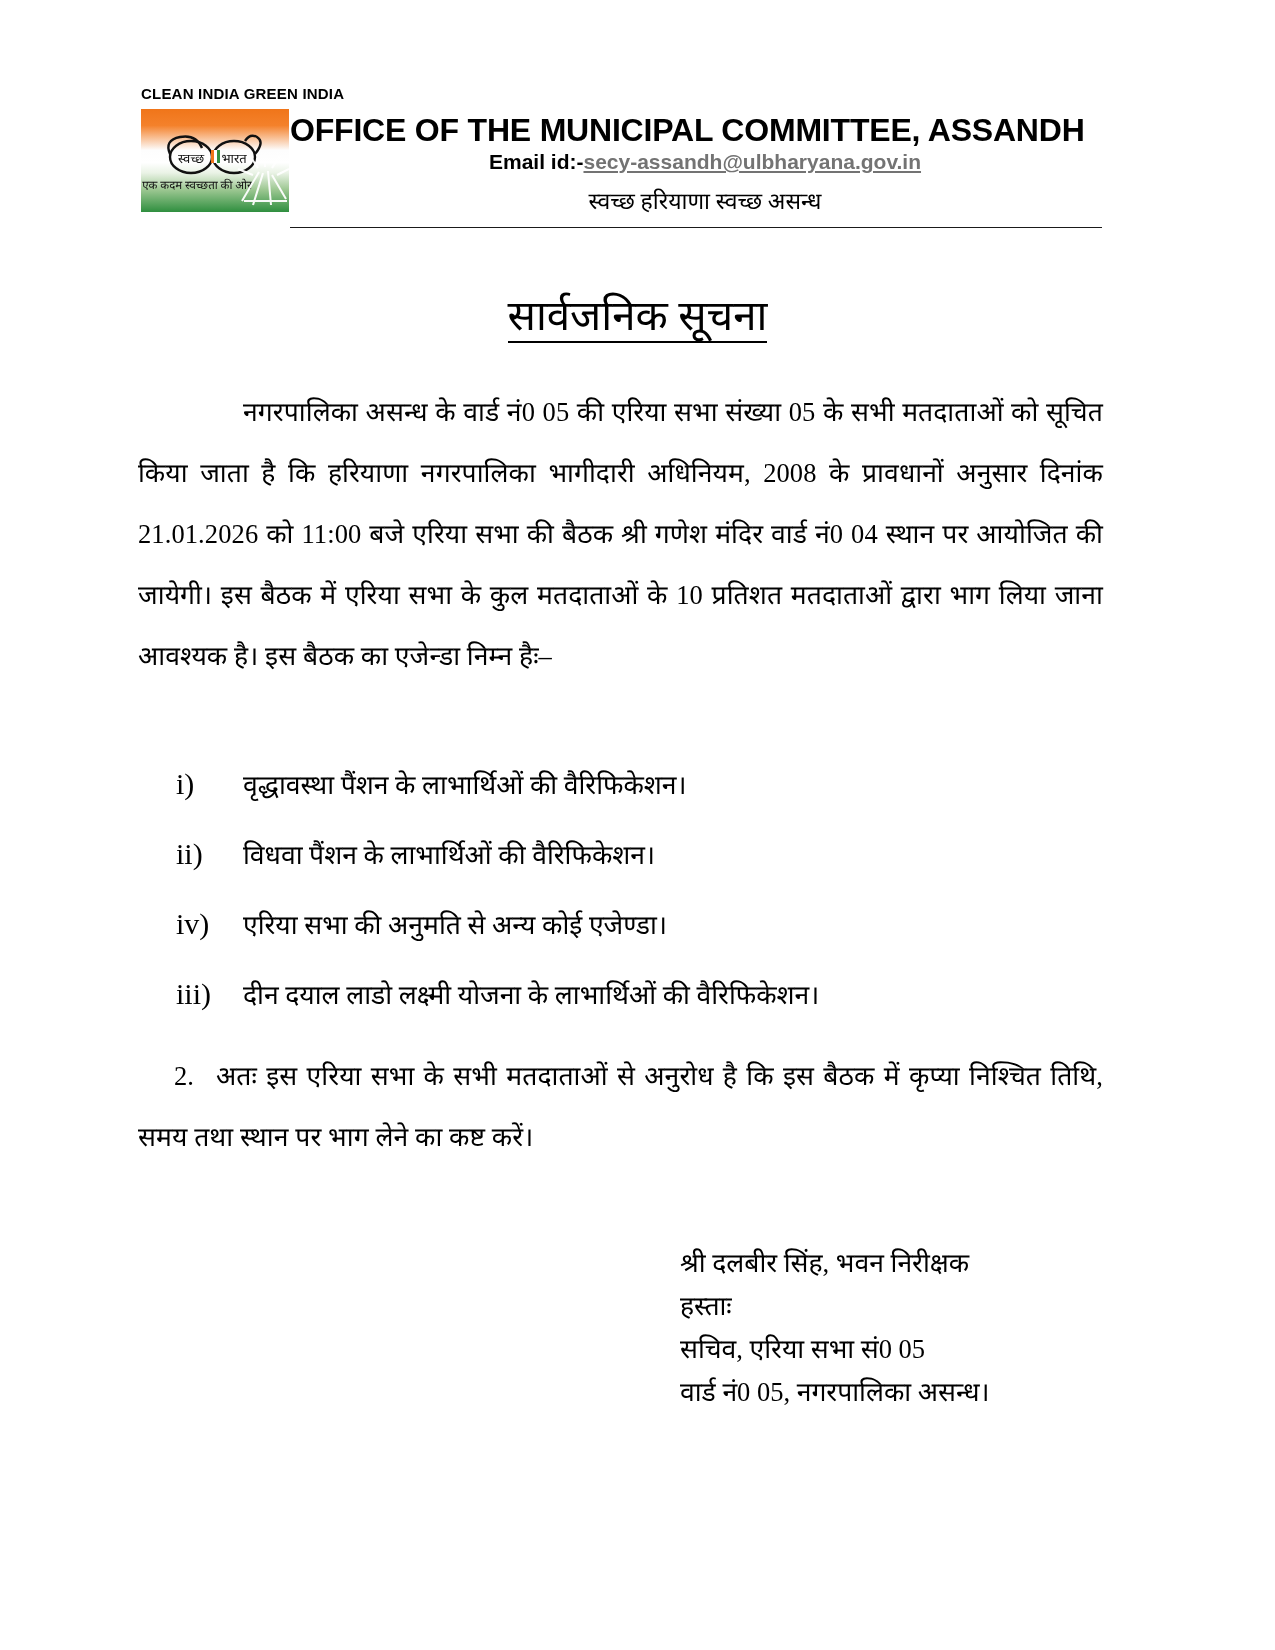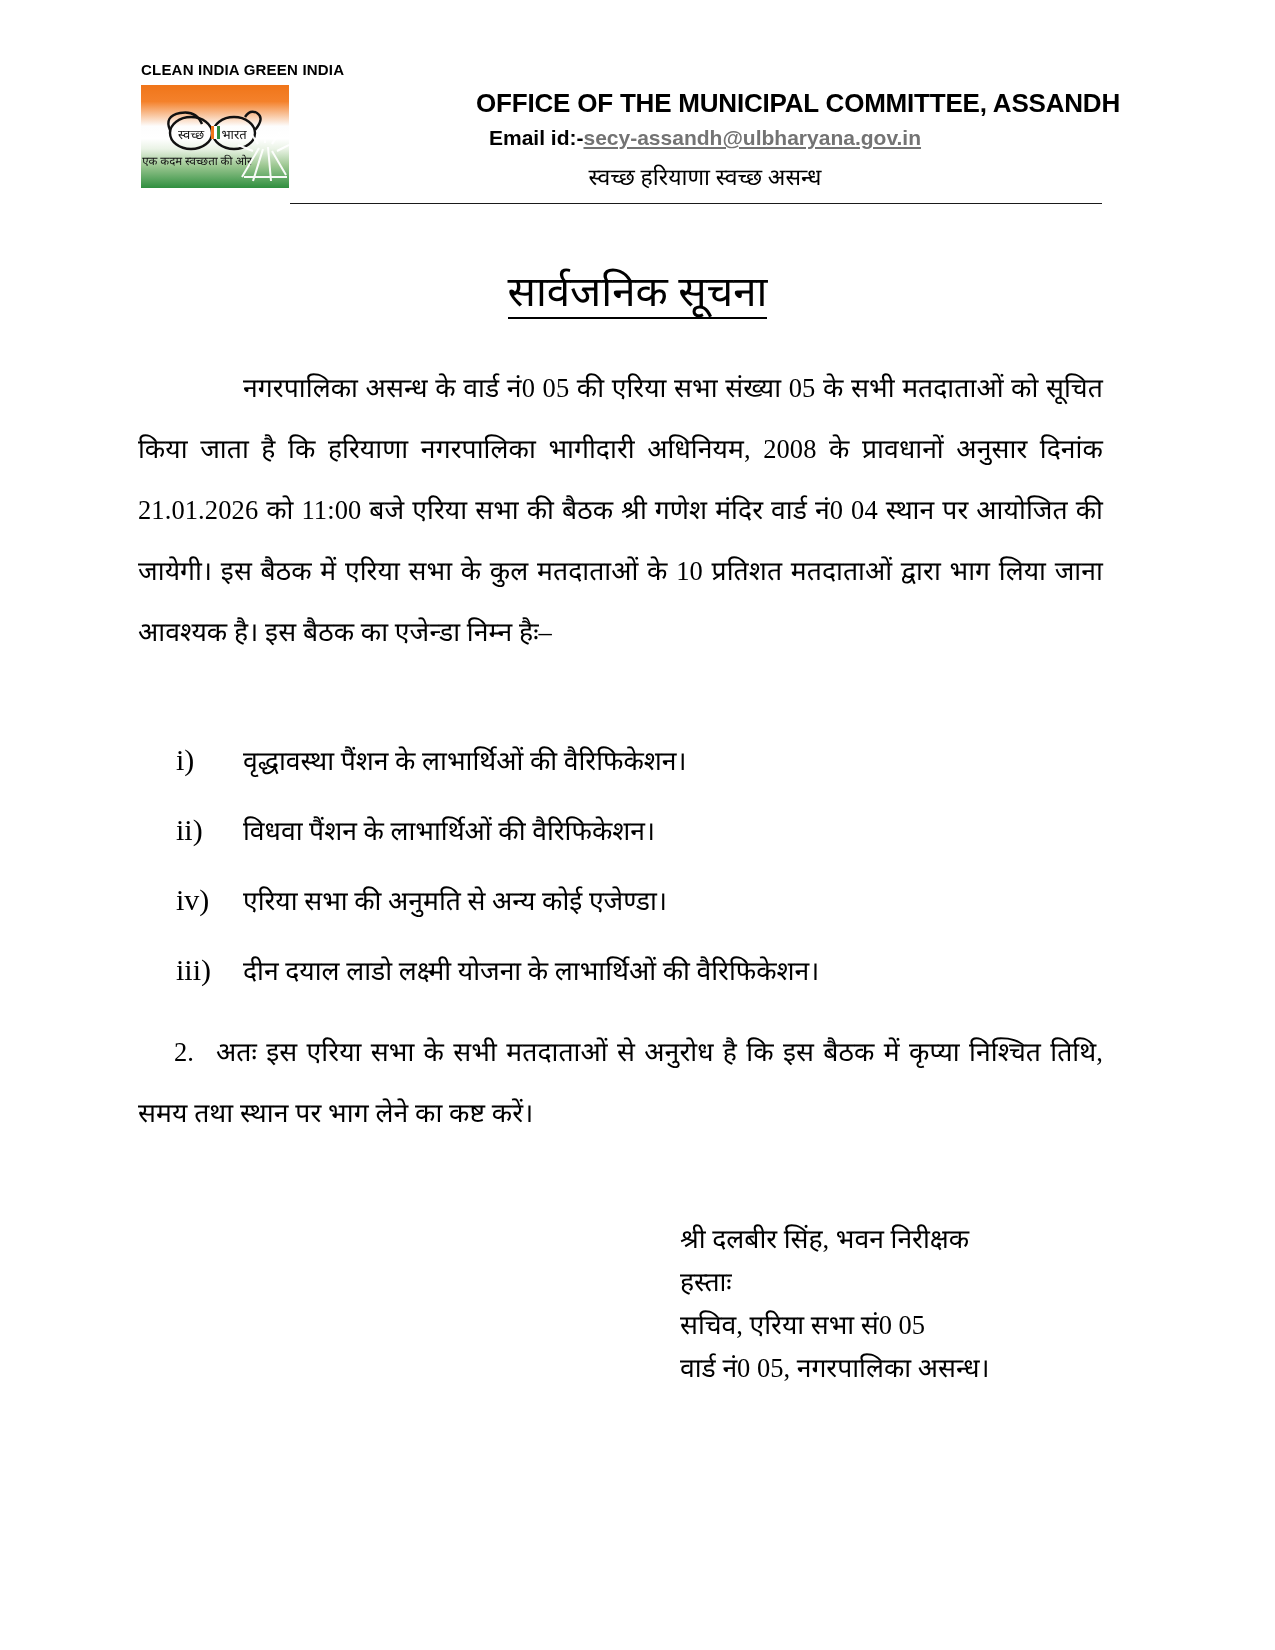--- a/index.html
+++ b/index.html
@@ -14,20 +14,21 @@
     color: #000000;
     position: relative;
     overflow: hidden;
   }
 
   .page {
     width: 1275px;
     height: 1174px;
     position: relative;
     box-sizing: border-box;
+    margin-top: 24px;
   }
 
   
   .header {
     position: absolute;
     left: 0;
     top: 0;
     width: 1275px;
     height: 215px;
   }
@@ -61,24 +62,24 @@
         #2f8f3f 100%);
     overflow: hidden;
   }
   .logo svg { display: block; }
 
   .office-title {
     position: absolute;
     left: 290px;
     top: 88px;
     width: 830px;
-    text-align: right;
+    text-align: left;
     font-family: "Liberation Sans", sans-serif;
     font-weight: bold;
-    font-size: 26px;
+    font-size: 32px;
     letter-spacing: -0.2px;
     white-space: nowrap;
   }
 
   .email-line {
     position: absolute;
     left: 290px;
     top: 126px;
     width: 830px;
     text-align: center;

